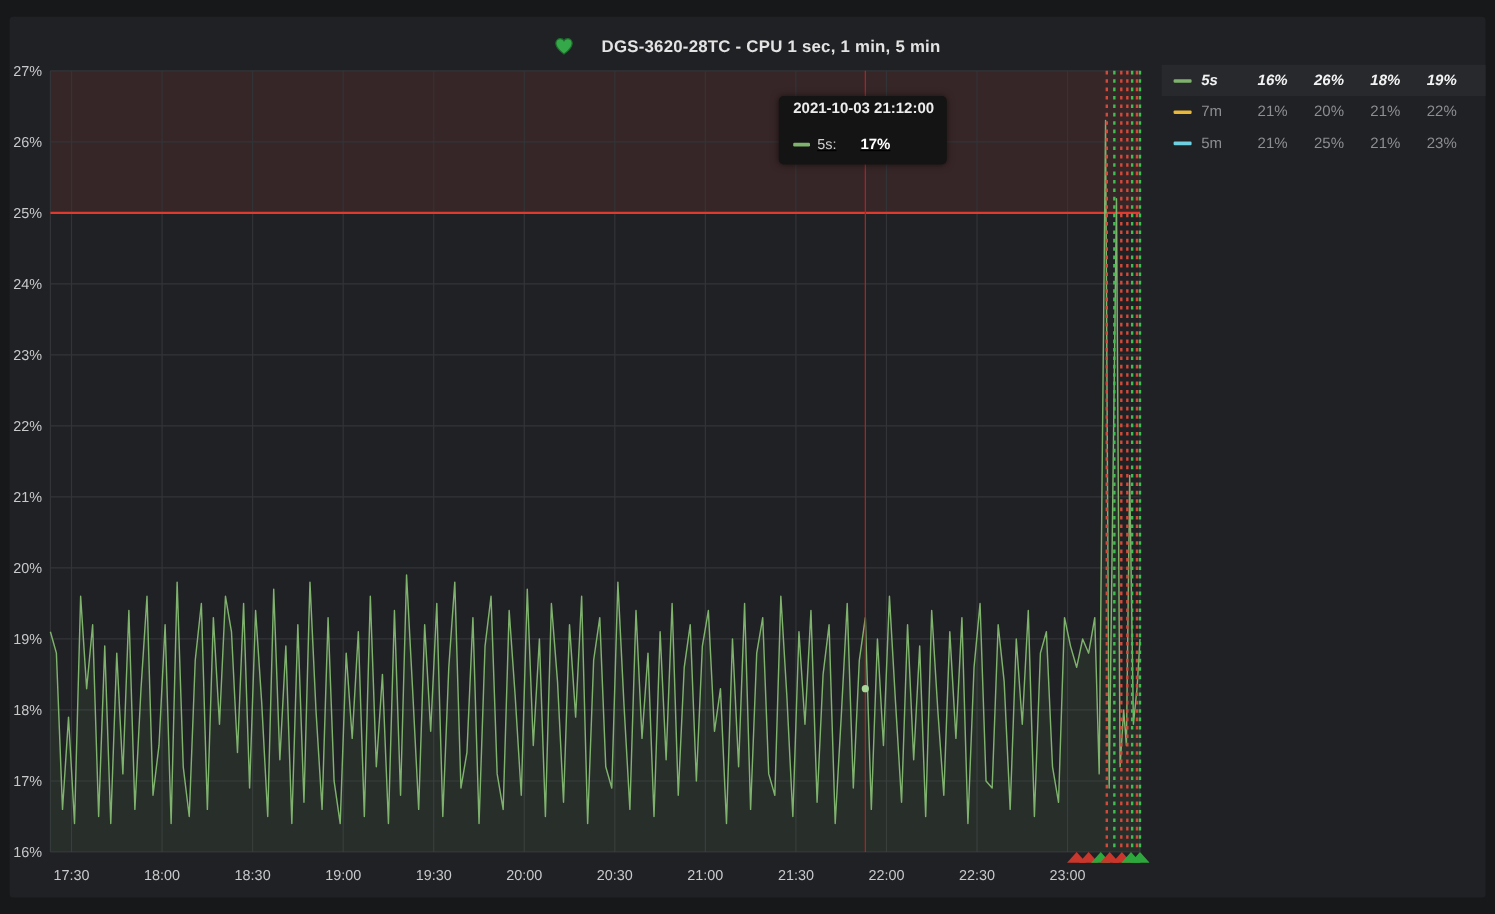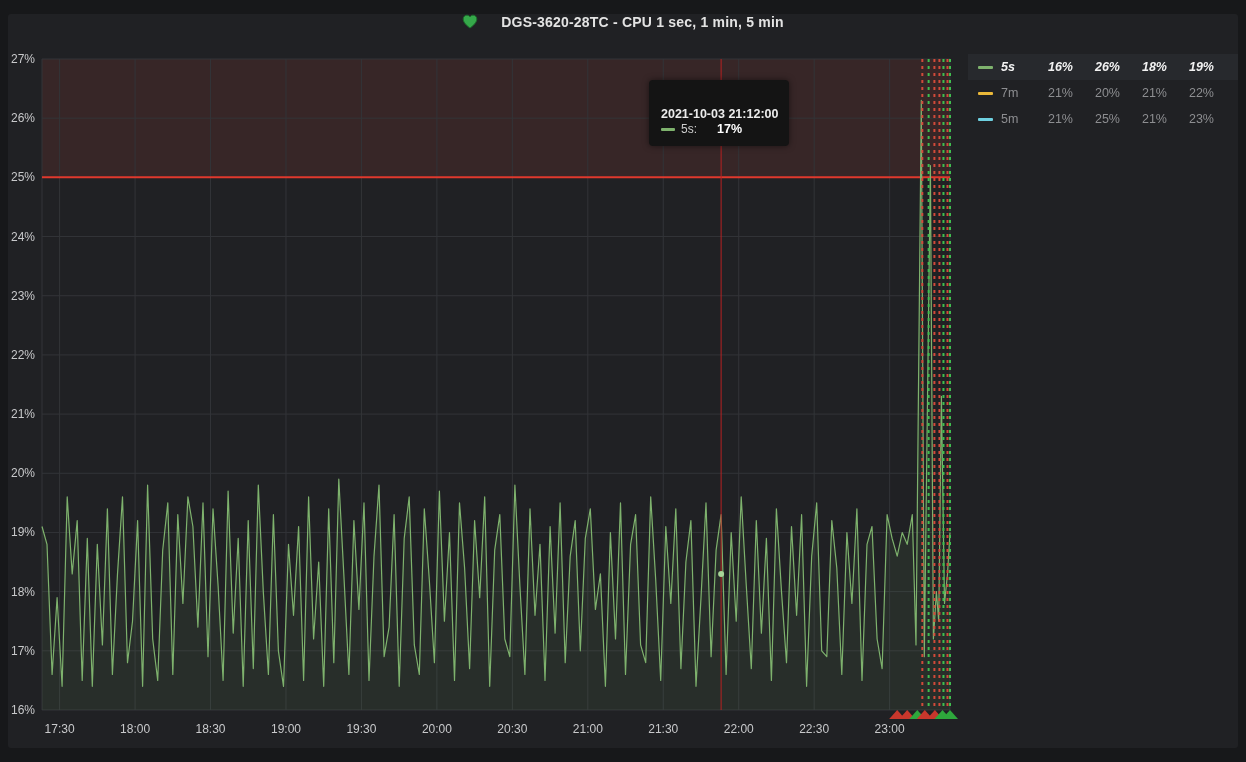--- a/index.html
+++ b/index.html
@@ -2,30 +2,30 @@
 <html><head>
 <meta charset="utf-8">
 <style>
   * { margin:0; padding:0; box-sizing:border-box; }
   html,body { background:#101113; }
   .stage { position:relative; width:1246px; height:762px; background:#17181a;
            font-family:"Liberation Sans", sans-serif; overflow:hidden; }
   .panel { position:absolute; left:8px; top:14px; width:1230px; height:734px;
            background:#202124; border-radius:3px; }
   .title-bar { position:absolute; left:0; top:0; width:100%; height:32px;
-               display:flex; align-items:flex-start; justify-content:center; gap:23px; cursor:pointer; }
+               display:flex; align-items:flex-end; justify-content:center; gap:23px; cursor:pointer; }
   .title-bar .ttl { color:#e3e3e3; font-size:14px; font-weight:700; letter-spacing:.2px; }
   .heart { width:16px; height:15px; display:inline-block; }
   svg.chart { position:absolute; left:0; top:0; }
   text.tick { font-family:"Liberation Sans", sans-serif; font-size:12px; fill:#c8c9cb; }
   
   .tooltip { position:absolute; left:641px; top:66px; width:140px; background:#141414;
-             border-radius:4px; padding:27px 12px 10px 12px; z-index:5; box-shadow:0 0 6px rgba(0,0,0,.5); }
+             border-radius:4px; padding:3px 12px 10px 12px; z-index:5; box-shadow:0 0 6px rgba(0,0,0,.5); }
   .tooltip .ts { color:#ececec; font-size:12.5px; font-weight:700; white-space:nowrap; }
-  .tooltip .row { display:flex; align-items:center; margin-top:1px; }
+  .tooltip .row { display:flex; align-items:center; margin-top:16px;text-decoration:underline; }
   .tooltip .swatch { width:14px; height:3px; border-radius:1px; margin-right:6px; }
   .tooltip .sname { color:#cfcfcf; font-size:12px; }
   .tooltip .sval { color:#ffffff; font-size:12.5px; font-weight:700; margin-left:20px; }
   
   .legend { position:absolute; top:40px; right:0; width:270px; z-index:4; }
   .lrow { display:flex; align-items:center; height:26px; padding:0 24px 0 10px; }
   .lrow.lhead { height:20px; }
   .lcell { text-align:right; }
   .lcell.label { flex:1; display:flex; align-items:center; text-align:left; gap:8px; cursor:pointer; }
   .lcell.v { width:47px; font-size:12.5px; color:#8d8e91; }

